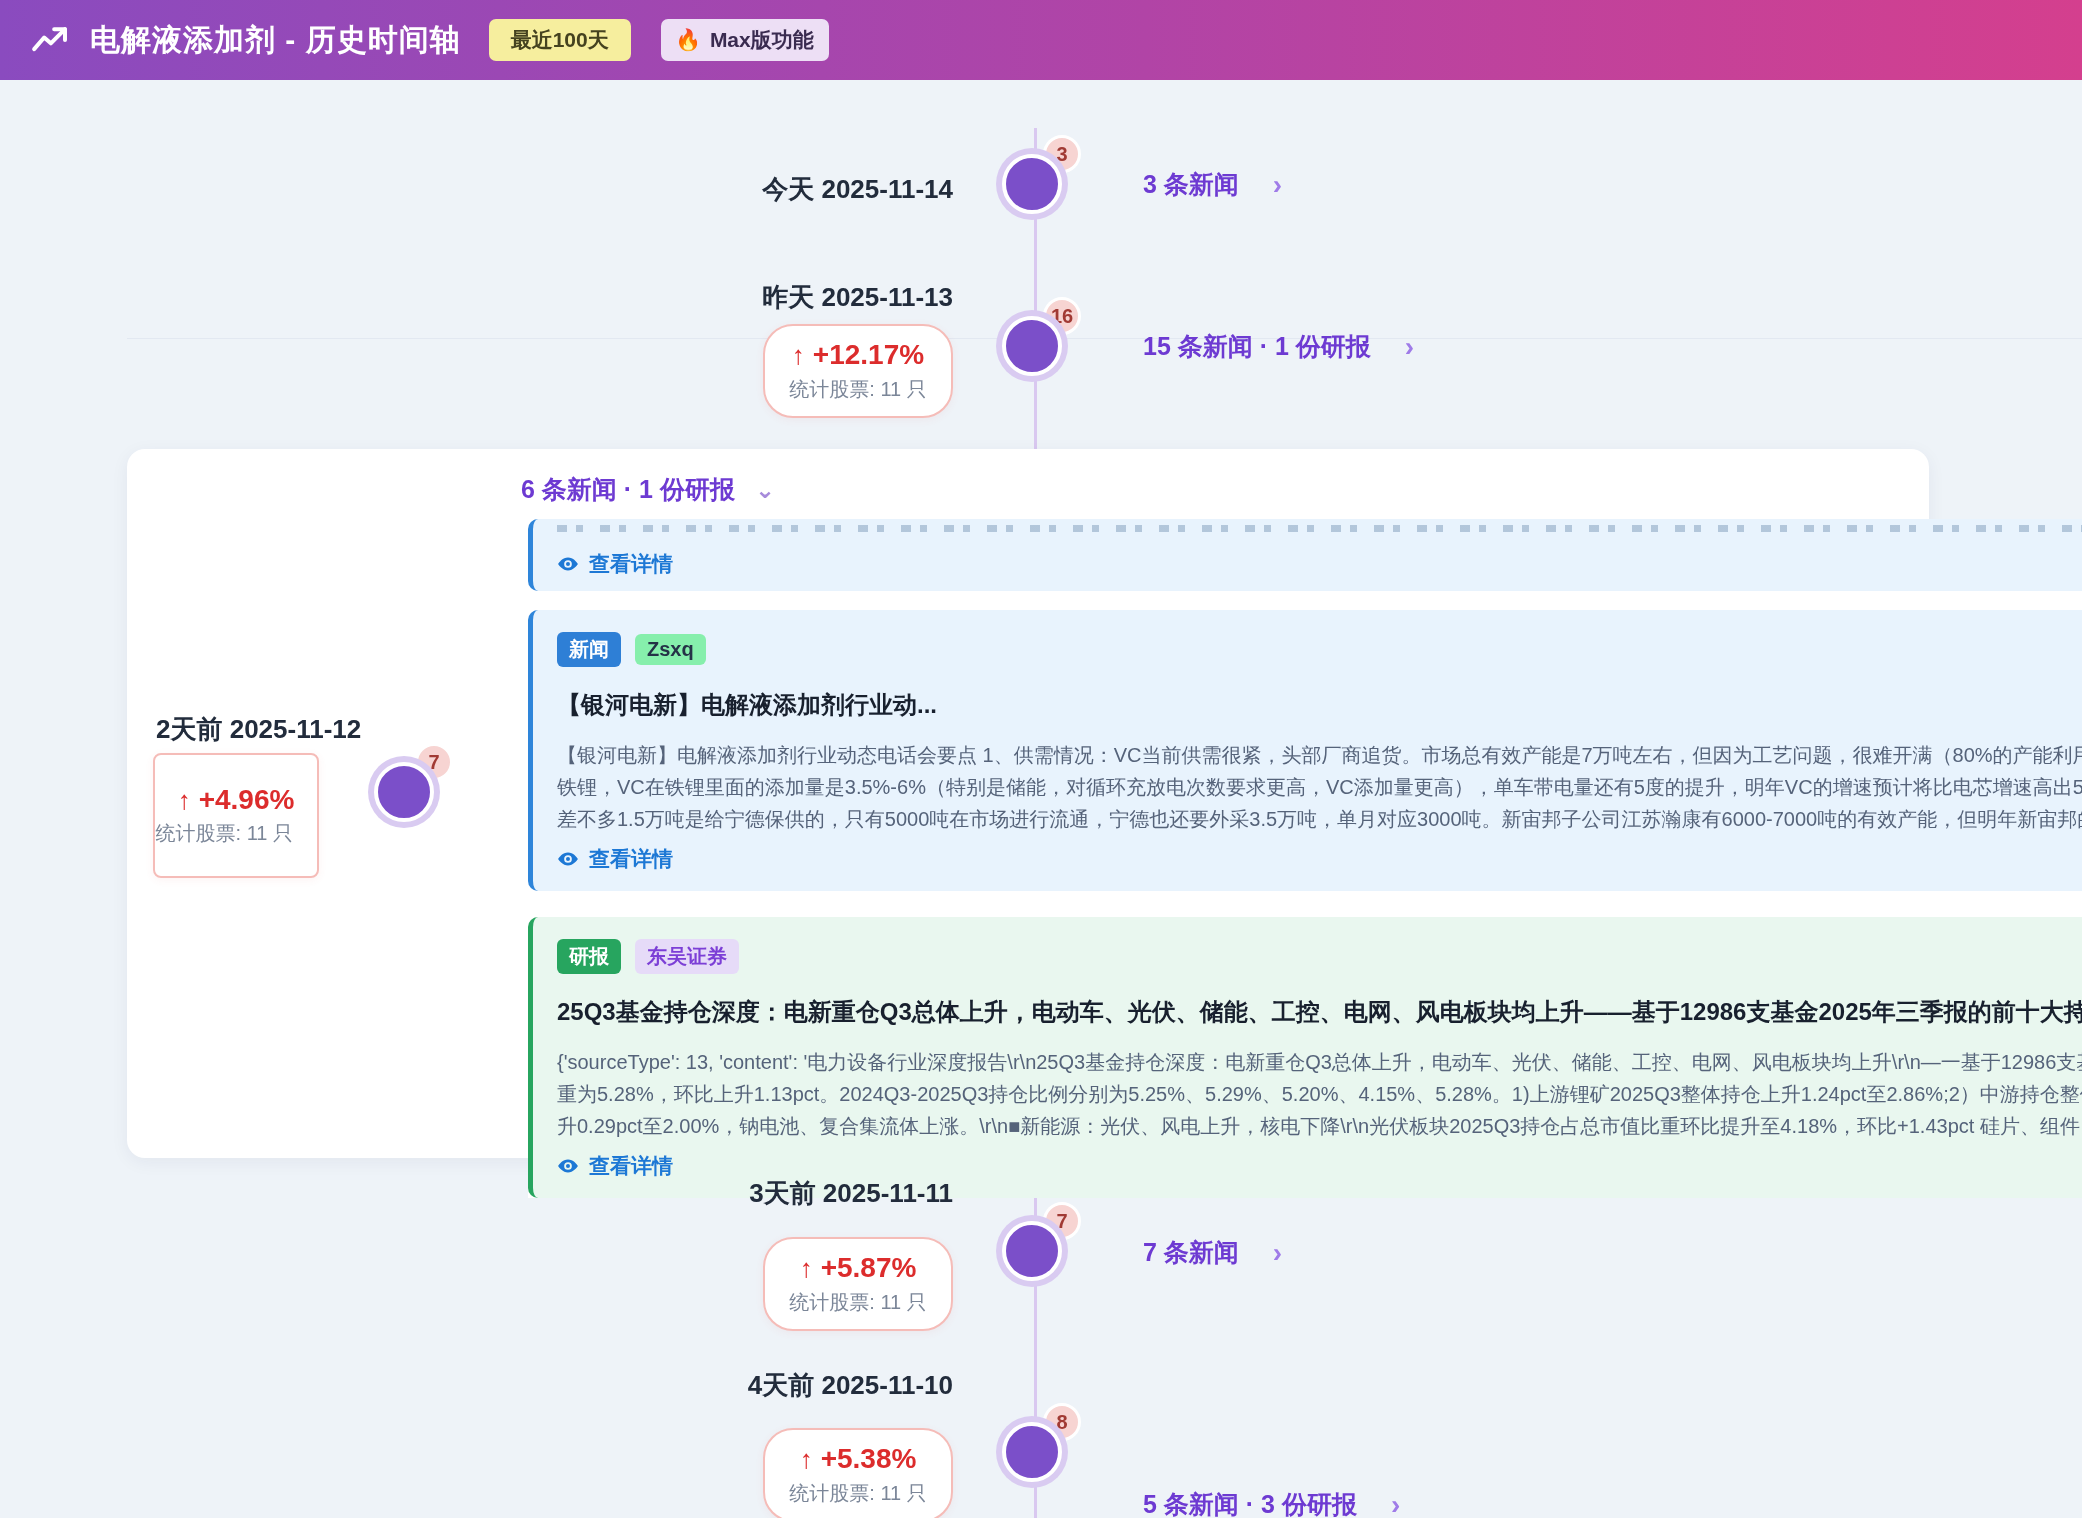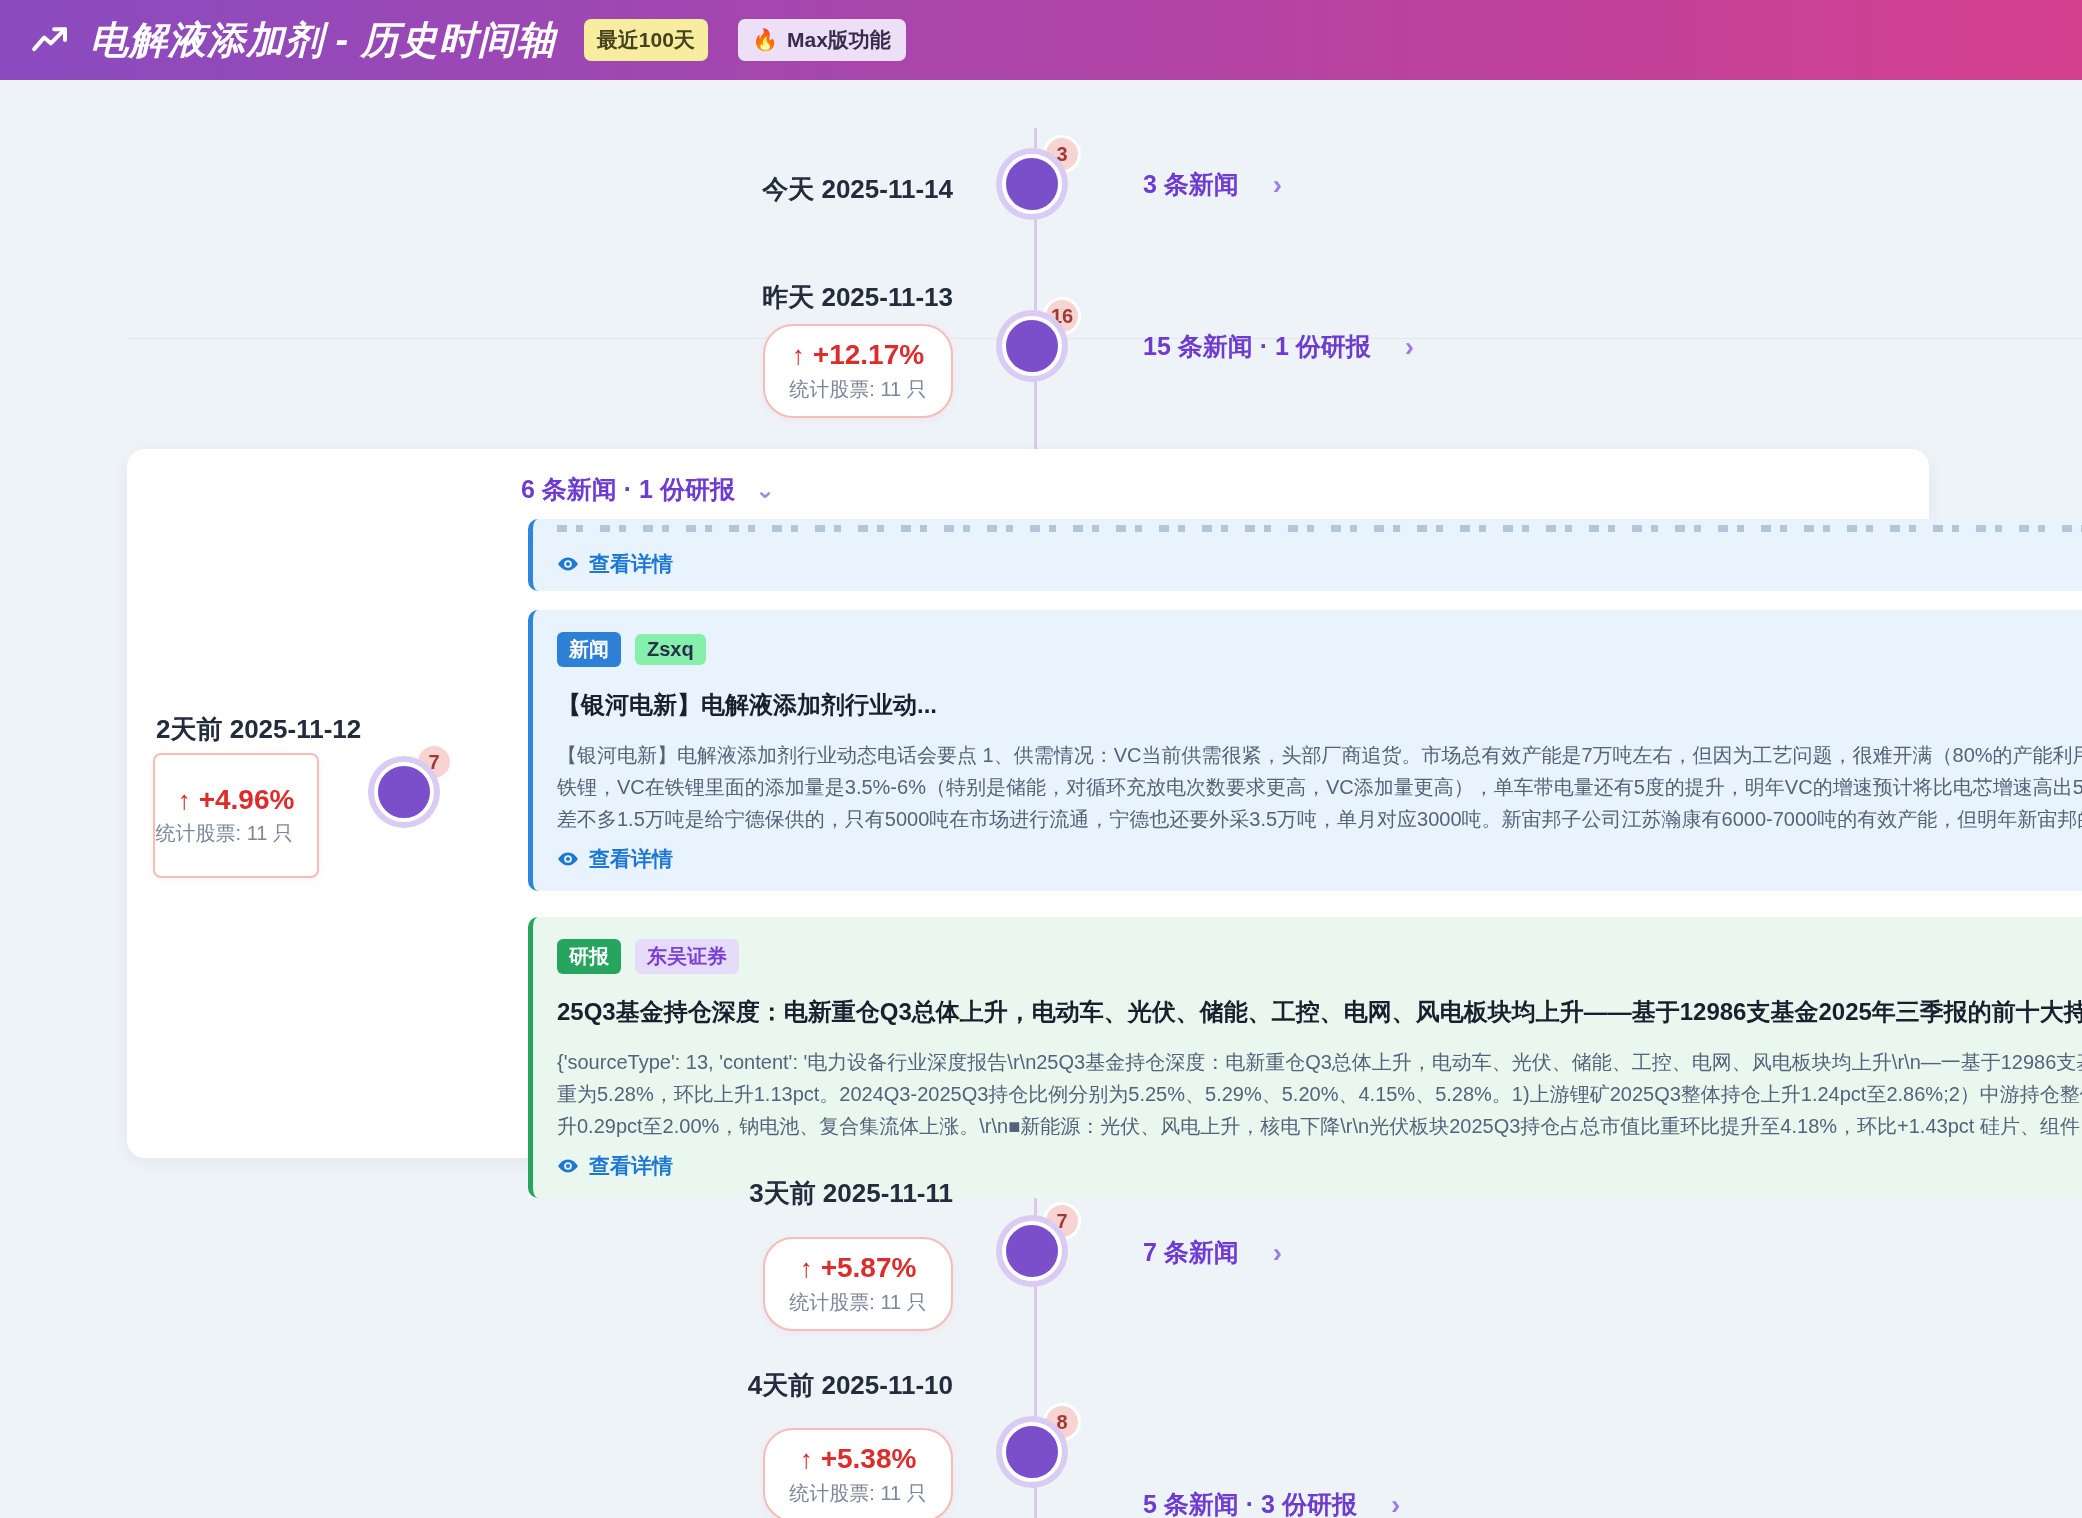--- a/index.html
+++ b/index.html
@@ -10,24 +10,24 @@
     font-family:"Liberation Sans","DejaVu Sans",sans-serif;
     color:#222c3c;
   }
   
   .app-header {
     position:absolute; top:0; left:0; right:0; height:80px;
     background:linear-gradient(90deg,#8a4bbf 0%,#b144a6 55%,#d43f8e 100%);
     display:flex; align-items:center; padding:0 30px; color:#fff;
   }
   .trend-icon { width:40px; height:40px; margin-right:20px; flex:0 0 auto; }
-  .page-title { font-size:38px; font-weight:bold; letter-spacing:1px;font-style:italic; }
+  .page-title { font-size:30px; font-weight:bold; letter-spacing:1px; }
   .badge-days {
     margin-left:28px; background:#f6ee9e; color:#45421f;
-    font-size:21px; font-weight:bold; padding:7px 13px; border-radius:7px;
+    font-size:21px; font-weight:bold; padding:7px 22px; border-radius:7px;
   }
   .badge-max {
     margin-left:30px; background:#eddff5; color:#3a2b50;
     font-size:21px; font-weight:bold; padding:7px 15px; border-radius:7px;
     display:flex; align-items:center; gap:8px;
   }
   
   .vline { position:absolute; left:1034px; top:128px; bottom:0; width:3px; background:#d9c8f0; }
   .divider { position:absolute; left:127px; right:0; top:338px; height:1px; background:#e2e8f1; }
 

